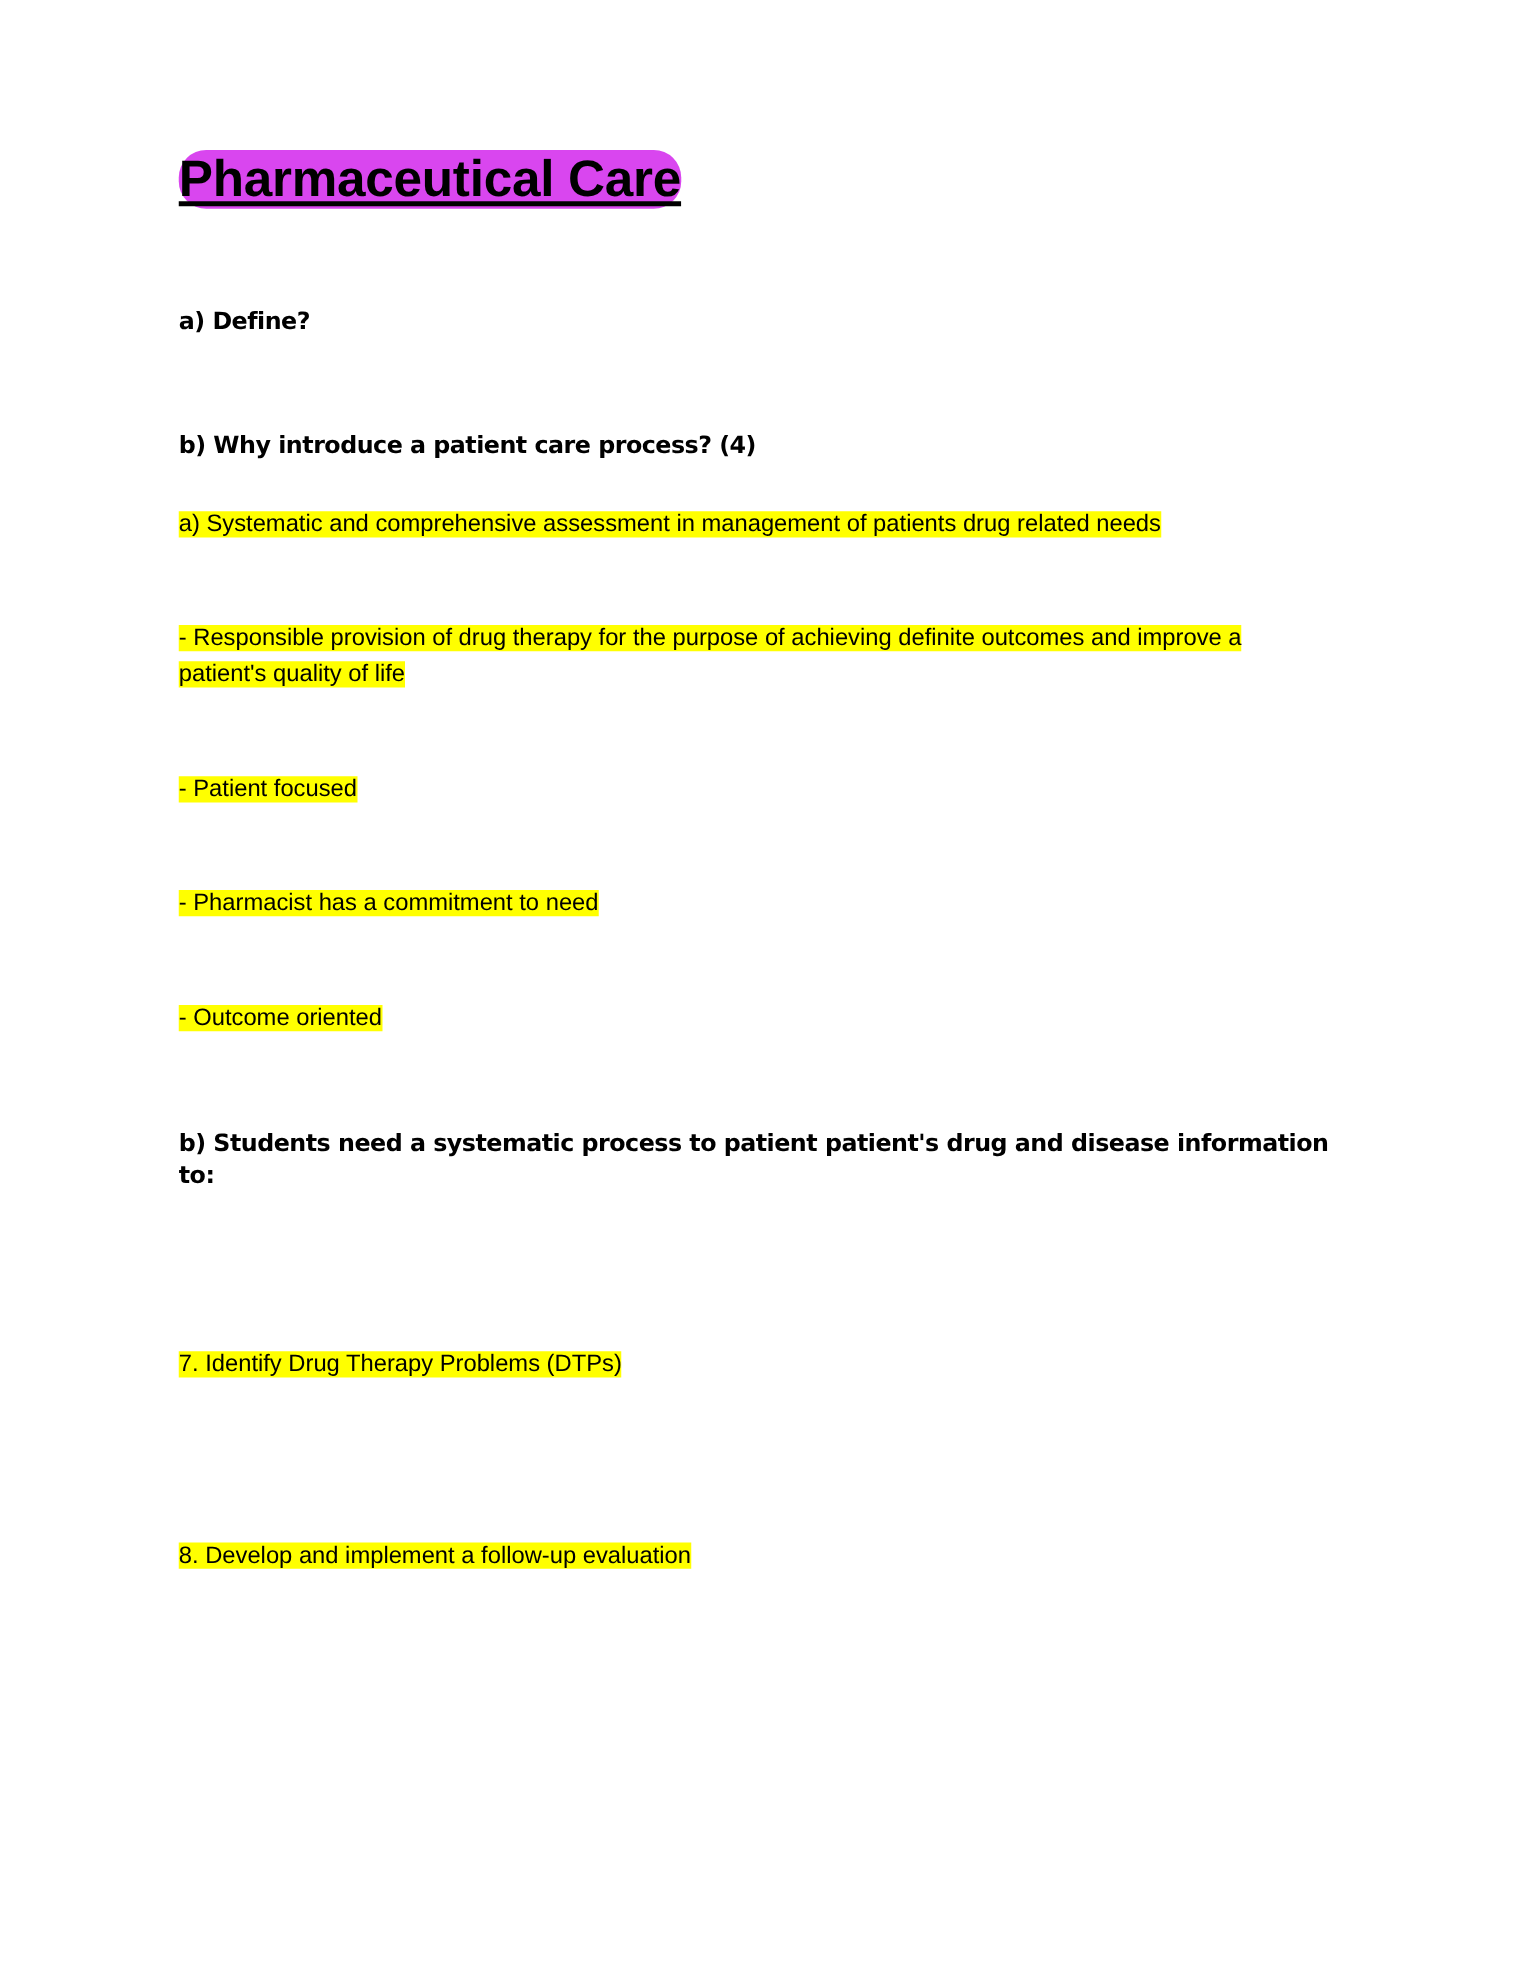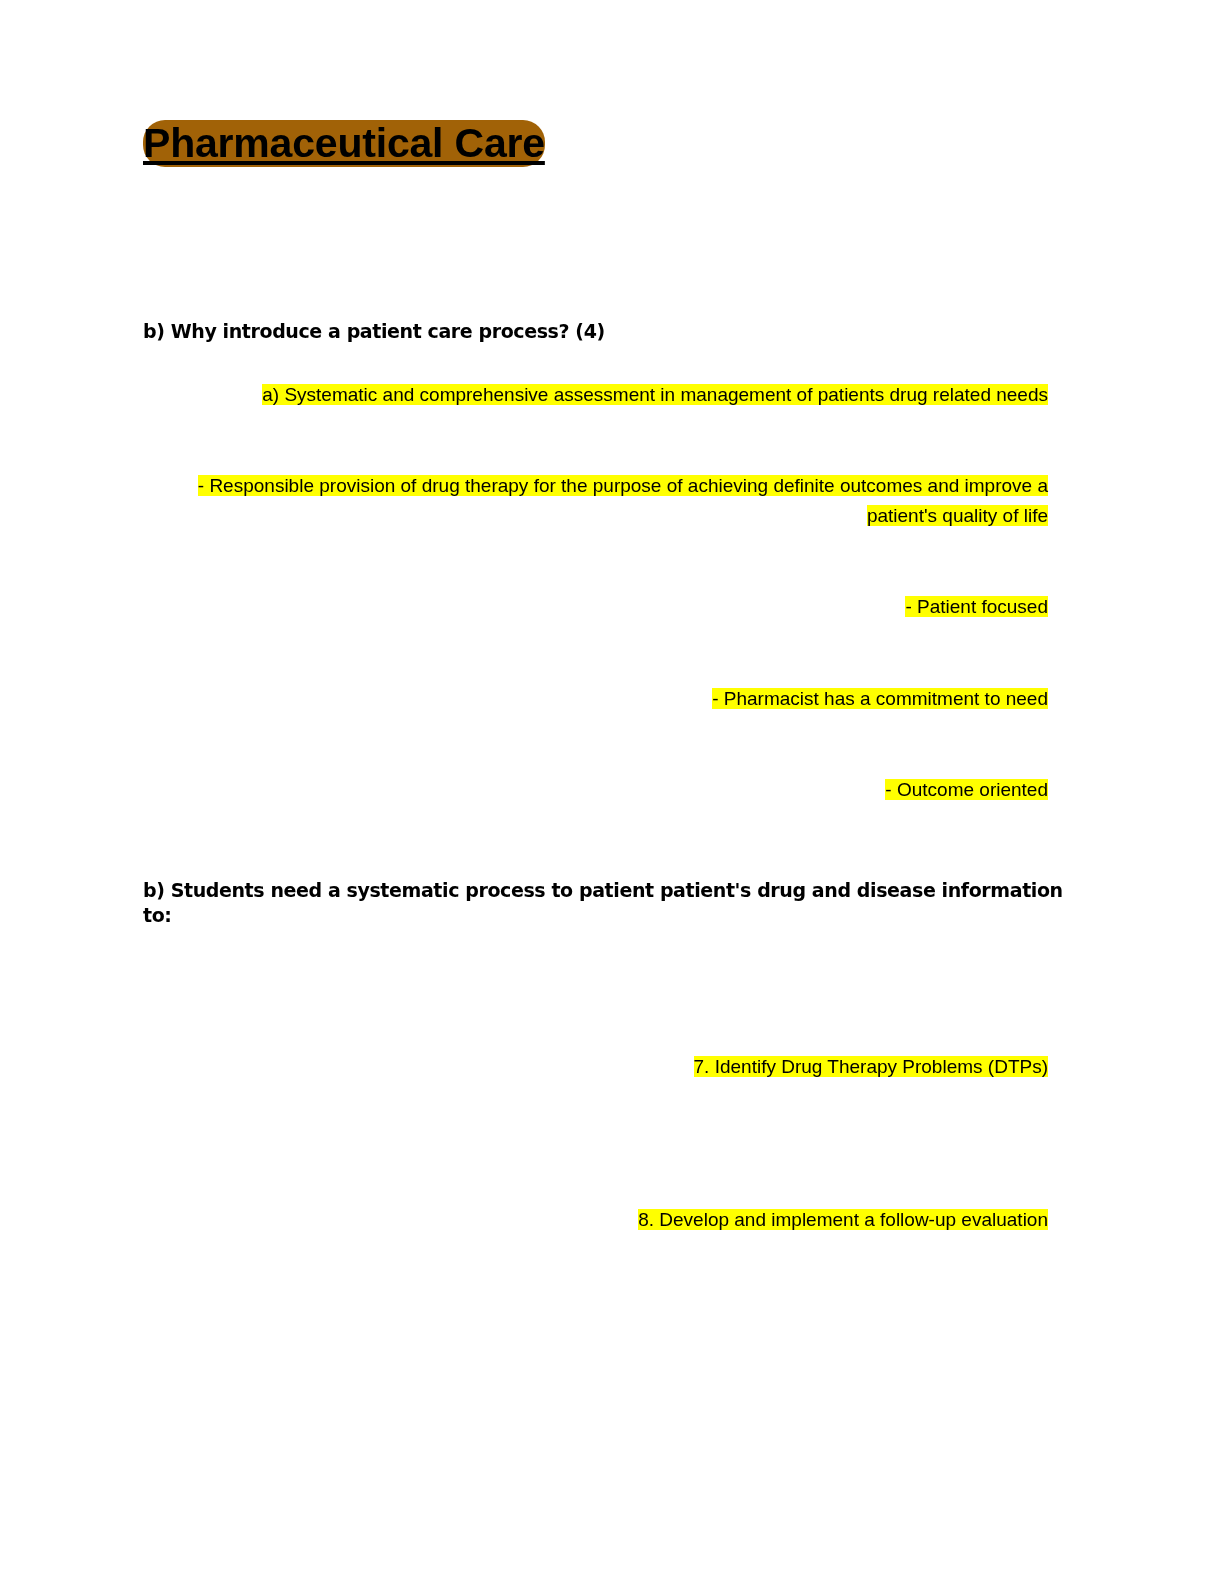--- a/index.html
+++ b/index.html
@@ -22,21 +22,21 @@
     background: #ffffff;
     box-sizing: border-box;
     padding: 120px 140px 60px 143px;
   }
   .doc-title {
     font-size: 41px;
     font-weight: bold;
     line-height: 1.15;
     margin: 0 0 0 0;
     display: inline-block;
-    background-color: #a16207;
+    background-color: #d946ef;
     text-decoration: underline;
     text-underline-offset: 4px;
     letter-spacing: -0.2px;
     border-radius: 22px;
   }
   .title-wrap {
     margin-bottom: 78px;
   }
   .q-line {
     font-size: 19px;
@@ -47,40 +47,40 @@
     letter-spacing: -0.4px;
   }
   .gap-lg { height: 74px; }
   .gap-md { height: 62px; }
   .gap-sm { height: 36px; }
   .ans {
     font-size: 19px;
     line-height: 1.55;
     margin: 0;
     font-family: "Liberation Sans", sans-serif;
-    text-align: right;
   }
   .ans span.hl {
     background-color: #ffff00;
     box-decoration-break: clone;
     -webkit-box-decoration-break: clone;
   }
   .wide {
     max-width: 905px;
   }
 </style>
 </head>
 <body>
 
 <div class="page">
 
   <div class="title-wrap">
     <h1 class="doc-title">Pharmaceutical Care</h1>
   </div>
 
+  <p class="q-line">a) Define?</p>
 
   <div class="gap-lg"></div>
 
   <p class="q-line">b) Why introduce a patient care process? (4)</p>
 
   <div class="gap-sm"></div>
 
   <p class="ans wide"><span class="hl">a) Systematic and comprehensive assessment in management of patients drug related needs</span></p>
 
   <div class="gap-md"></div>

